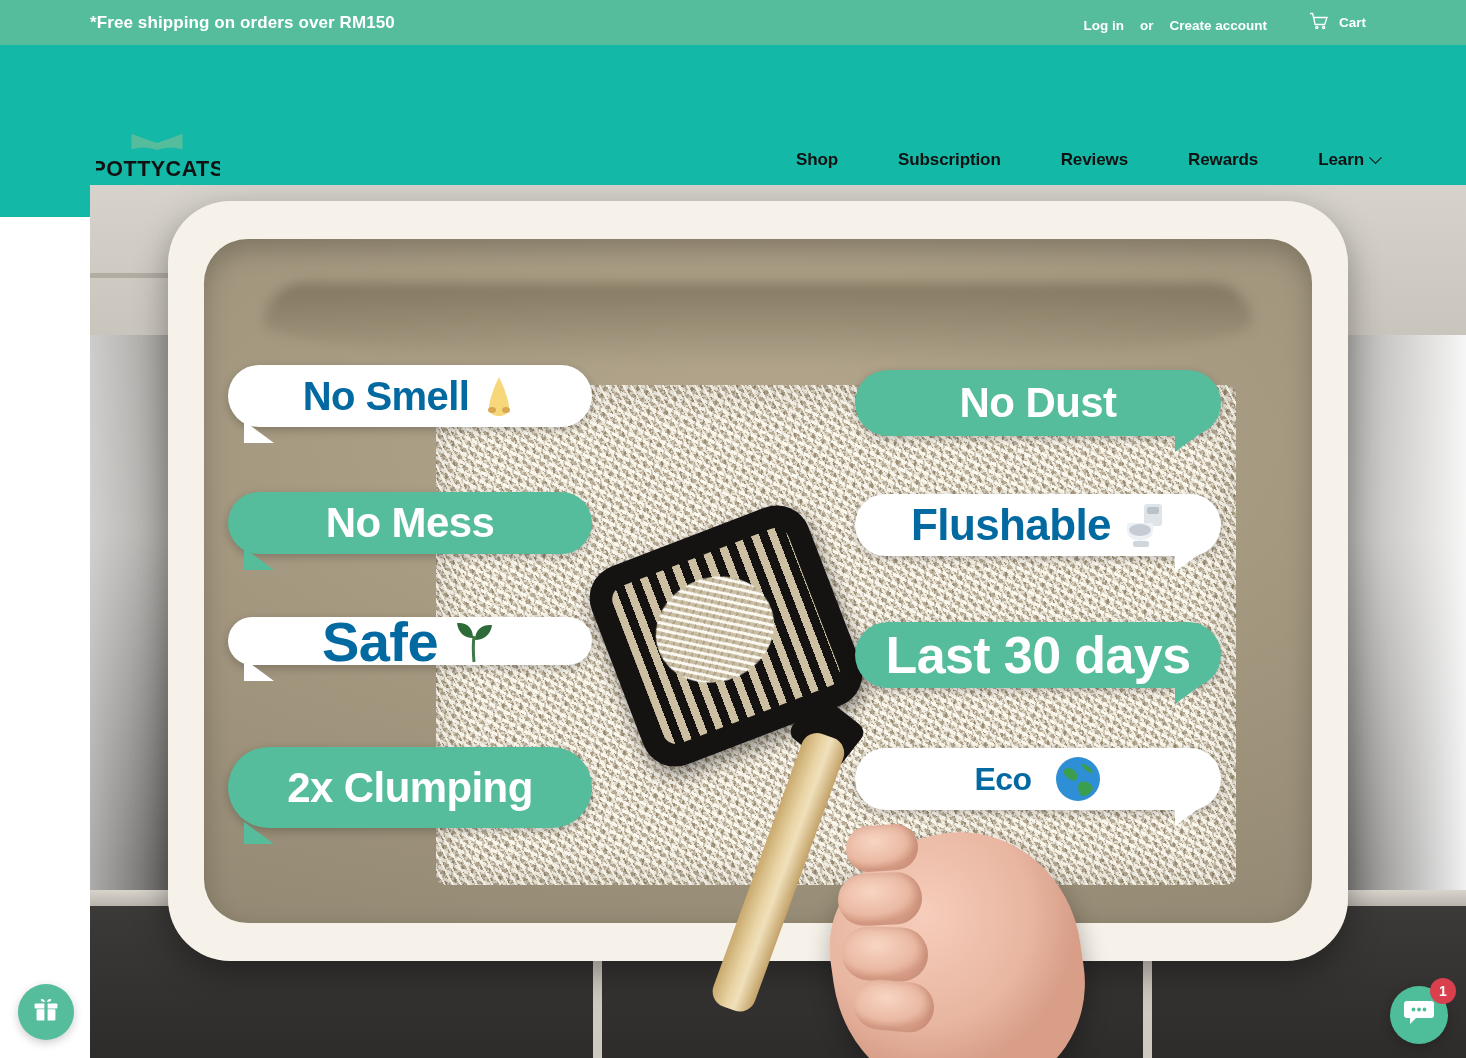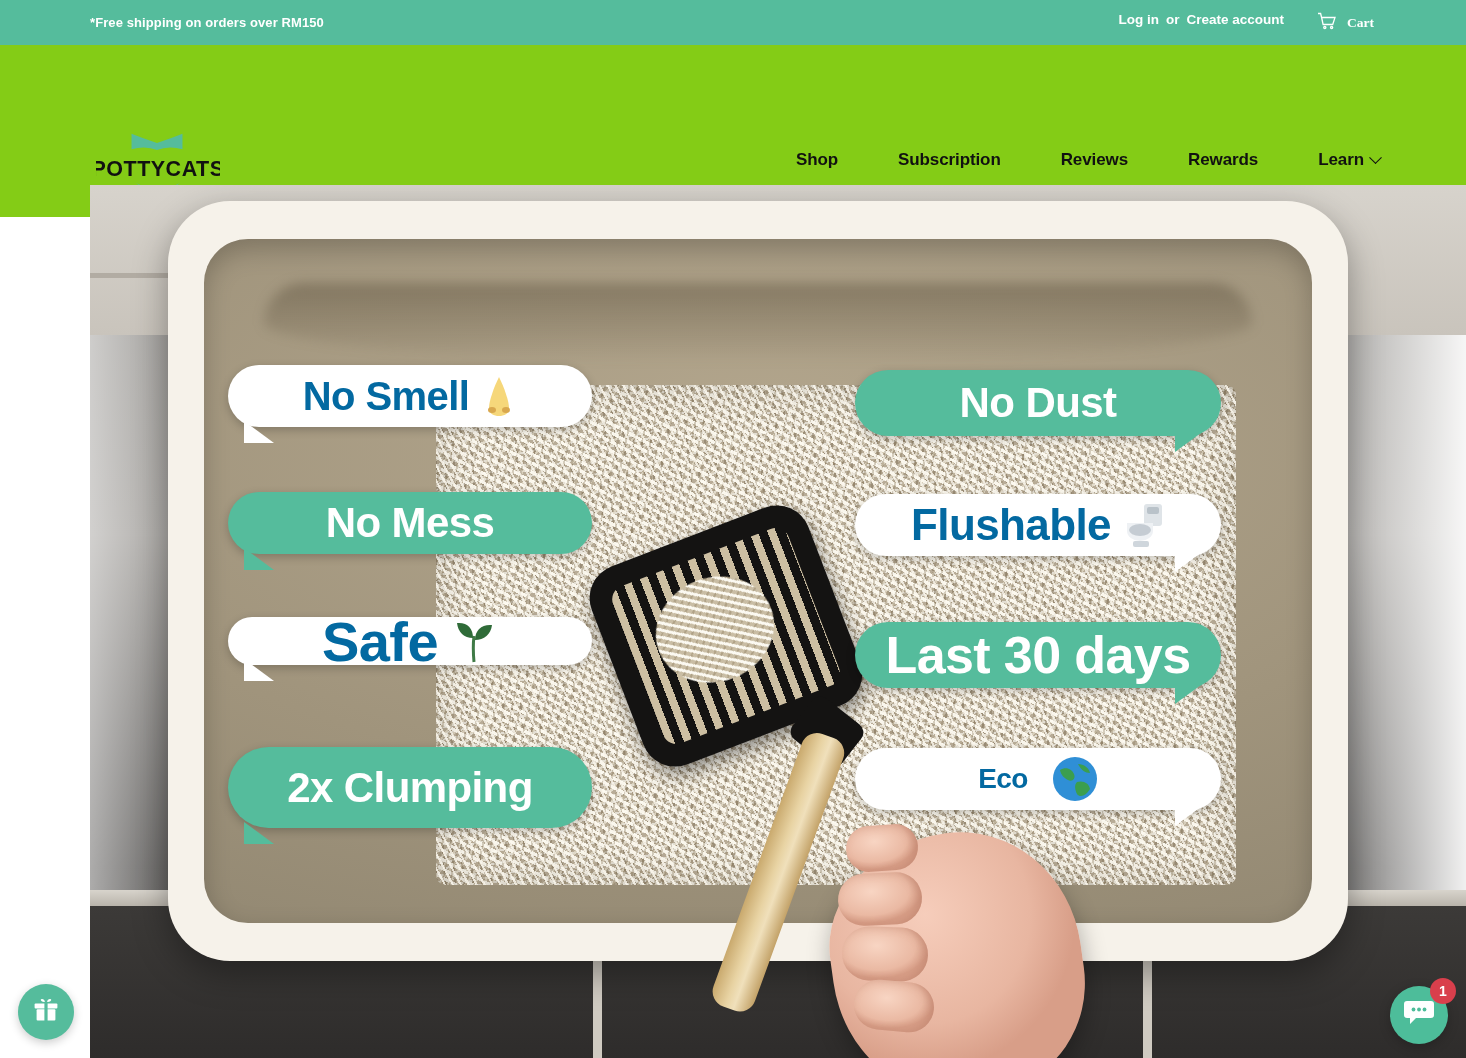--- a/index.html
+++ b/index.html
@@ -16,53 +16,52 @@
     position: relative;
     height: 45px;
     background: #55bc9c;
     display: flex;
     align-items: center;
     color: #ffffff;
   }
   .announce-text {
     position: absolute;
     left: 90px;
-    font-size: 13px;
+    font-size: 17px;
     font-weight: 700;
     letter-spacing: .1px;
   }
   .announce-right {
     position: absolute;
-    right: 92px;
-    display: flex;
-    align-items: flex-start;
-    gap: 0;
+    right: 100px;
+    display: flex;
+    align-items: flex-end;
+    gap: 9px;
     font-size: 13.5px;
     font-weight: 700;
   }
   .announce-right a, .announce-right span.sep {
     color: #ffffff;
     text-decoration: none;
     white-space: nowrap;
   }
   .announce-right .sep { margin: 0 7px; font-weight: 700; }
   .cart-link {
     display: flex;
     align-items: center;
     gap: 9px;
     margin-left: 33px;
-    font-family: Liberation Serif, serif;
   }
   .cart-icon { display: block; }
 
   
   .header {
     position: relative;
     height: 172px;
-    background: #84cc16;
+    background: #14b8a6;
     padding-left: 40px;
   }
   .logo {
     position: absolute;
     left: 96px;
     top: 84px;
     width: 124px;
     height: 68px;
   }
   .logo svg { display: block; }
@@ -440,21 +439,21 @@
         <ellipse cx="17" cy="29" rx="11" ry="6" fill="#c5ccd3"></ellipse>
         <rect x="10" y="40" width="16" height="6" rx="2" fill="#cfd6dc"></rect>
       </svg>
     </span>
   </div>
 
   <div class="bubble teal right-tail" style="left:765px; top:437px; width:366px; height:66px; font-size:52px;">
     <span>Last 30 days</span>
   </div>
 
-  <div class="bubble white right-tail" style="left:765px; top:563px; width:366px; height:62px; font-size:28px;">
+  <div class="bubble white right-tail" style="left:765px; top:563px; width:366px; height:62px; font-size:32px;">
     <span>Eco</span>
     <span class="emoji" style="margin-left:24px;">
       <svg width="46" height="46" viewBox="0 0 46 46">
         <circle cx="23" cy="23" r="22" fill="#2f8fd6"></circle>
         <path d="M8 14 C14 10 20 13 22 18 C24 23 20 26 16 24 C12 22 9 19 8 14 Z" fill="#3b9e4e"></path>
         <path d="M26 8 C32 8 37 12 38 17 C33 17 29 14 26 8 Z" fill="#3b9e4e"></path>
         <path d="M25 26 C31 24 37 27 38 33 C34 40 28 42 25 38 C23 34 22 29 25 26 Z" fill="#3b9e4e"></path>
       </svg>
     </span>
   </div>

